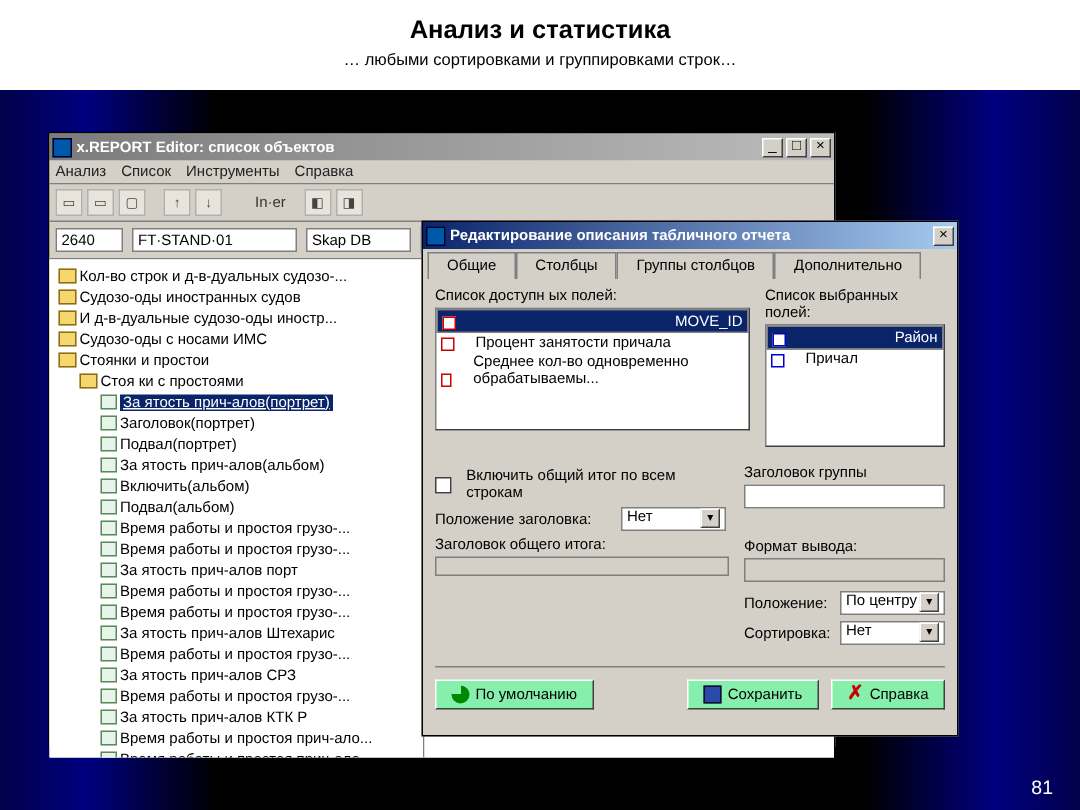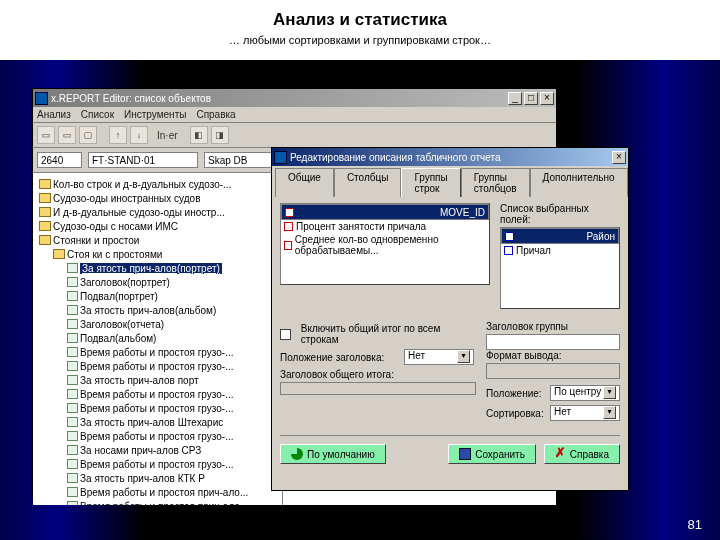--- a/index.html
+++ b/index.html
@@ -5,44 +5,44 @@
 *{box-sizing:border-box;margin:0;padding:0;font-family:Tahoma,Arial,sans-serif;font-size:10px}
 body{width:720px;height:540px;background:#fff;position:relative;overflow:hidden}
 .slide{width:720px;height:540px;background:linear-gradient(to right,#00004a 0%,#000080 8%,#000 20%,#000 80%,#000080 92%,#00004a 100%);position:relative}
 .title{text-align:center;color:#000;font-size:17px;font-weight:bold;padding:10px 0 4px;background:#fff;width:100%}
 .subtitle{text-align:center;color:#000;font-size:11px;padding:0 0 14px;background:#fff}
 .pagenum{position:absolute;bottom:8px;right:18px;color:#fff;font-size:13px}
 .win{position:absolute;background:#d4d0c8;border:1px solid #000;box-shadow:1px 1px 0 rgba(0,0,0,.3)}
 .titlebar{height:18px;background:linear-gradient(to right,#7b7b7b,#bcbcbc);display:flex;align-items:center;padding:0 2px;color:#fff;font-size:10px}
 .titlebar.active{background:linear-gradient(to right,#0a246a,#a6caf0)}
 .titlebar .ticon{width:13px;height:13px;background:#0058a8;margin-right:3px;border:1px solid #003}
-.titlebar .ttxt{flex:1;font-weight:normal}
+.titlebar .ttxt{flex:1;font-weight:bold}
 .tbtn{width:14px;height:13px;background:#d4d0c8;border:1px solid #fff;border-right-color:#404040;border-bottom-color:#404040;margin-left:2px;text-align:center;line-height:10px;color:#000}
 .menubar{background:#d4d0c8;padding:2px 4px;display:flex;gap:10px;border-bottom:1px solid #808080}
 .menubar span{color:#222}
 .toolbar{background:#d4d0c8;padding:3px 4px;display:flex;gap:3px;border-bottom:1px solid #808080;align-items:center}
 .tbico{width:18px;height:18px;background:#e8e4dc;border:1px solid #b0b0b0;display:flex;align-items:center;justify-content:center;font-size:9px;color:#444}
-.toolbar .lbl{margin-left:6px;color:#333}
+.toolbar .lbl{margin-left:19px;color:#333}
 .addr{background:#d4d0c8;padding:3px 4px;display:flex;gap:6px;align-items:center;border-bottom:1px solid #808080}
 .addr input{height:16px;border:1px solid #7f7f7f;background:#fff;padding:0 3px;font-size:10px}
 .winbody{display:flex;background:#fff;height:calc(100% - 76px)}
 .tree{width:250px;border-right:1px solid #808080;overflow:hidden;padding:4px;background:#fff}
 .tnode{display:flex;align-items:center;height:14px;gap:2px;color:#000;white-space:nowrap}
 .tnode .ind{display:inline-block}
 .tfold{width:12px;height:10px;background:#f5d76e;border:1px solid #8a6d1e}
 .tfile{width:11px;height:10px;background:#e8f4ea;border:1px solid #5a8a5a}
 .dlg{position:absolute;background:#d4d0c8;border:1px solid #000}
 .dlg .titlebar{background:linear-gradient(to right,#0a246a,#a6caf0)}
 .tabs{display:flex;background:#d4d0c8;padding:2px 3px 0;gap:0}
 .tab{padding:3px 12px;background:#d4d0c8;border:1px solid #808080;border-bottom:none;color:#000;font-size:10px;position:relative}
 .tab.active{background:#d4d0c8;border-color:#fff #404040 #d4d0c8 #fff;z-index:2}
 .dlgbody{padding:6px 8px 8px;background:#d4d0c8}
 .fldlabel{color:#000;font-size:10px;margin-bottom:2px}
 .listbox{background:#fff;border:1px solid #404040;border-top-color:#808080;border-left-color:#808080;height:82px;overflow:hidden}
-.listbox .li{padding:1px 3px;display:flex;align-items:center;gap:3px;font-size:10px;color:#000}
+.listbox .li{padding:1px 3px;display:flex;align-items:flex-end;gap:14px;font-size:10px;color:#000}
 .listbox .li.sel{background:#0a246a;color:#fff}
 .sq{width:9px;height:9px;border:1px solid #800}
 .sq.r{background:#fff;border-color:#c00}
 .sq.b{background:#fff;border-color:#00c}
 .chk{width:11px;height:11px;background:#fff;border:1px solid #404040;display:inline-block;margin-right:4px;vertical-align:middle}
 .row{display:flex;align-items:center;gap:6px;margin:4px 0}
 .txtfield{height:16px;border:1px solid #7f7f7f;background:#fff;flex:1;padding:0 3px}
 .txtfield.dis{background:#d4d0c8}
 .sel{height:16px;border:1px solid #7f7f7f;background:#fff;padding:0 3px;display:flex;align-items:flex-start;justify-content:space-between;min-width:70px}
 .sel .arr{width:13px;height:13px;background:#d4d0c8;border:1px solid #fff;border-right-color:#404040;border-bottom-color:#404040;text-align:center;line-height:10px;font-size:8px}
@@ -143,21 +143,21 @@
             <span>Подвал(портрет)</span>
           </div>
           <div class="tnode">
             <span class="ind" style="width: 28px;"></span>
             <span class="tfile"></span>
             <span>За ятость прич-алов(альбом)</span>
           </div>
           <div class="tnode">
             <span class="ind" style="width: 28px;"></span>
             <span class="tfile"></span>
-            <span>Заголовок(отчета)</span>
+            <span>Включить(альбом)</span>
           </div>
           <div class="tnode">
             <span class="ind" style="width: 28px;"></span>
             <span class="tfile"></span>
             <span>Подвал(альбом)</span>
           </div>
           <div class="tnode">
             <span class="ind" style="width: 28px;"></span>
             <span class="tfile"></span>
             <span>Время работы и простоя грузо-...</span>
@@ -188,21 +188,21 @@
             <span>За ятость прич-алов  Штехарис</span>
           </div>
           <div class="tnode">
             <span class="ind" style="width: 28px;"></span>
             <span class="tfile"></span>
             <span>Время работы и простоя грузо-...</span>
           </div>
           <div class="tnode">
             <span class="ind" style="width: 28px;"></span>
             <span class="tfile"></span>
-            <span>За носами прич-алов  СРЗ</span>
+            <span>За ятость прич-алов  СРЗ</span>
           </div>
           <div class="tnode">
             <span class="ind" style="width: 28px;"></span>
             <span class="tfile"></span>
             <span>Время работы и простоя грузо-...</span>
           </div>
           <div class="tnode">
             <span class="ind" style="width: 28px;"></span>
             <span class="tfile"></span>
             <span>За ятость прич-алов КТК Р</span>
@@ -215,36 +215,36 @@
           <div class="tnode">
             <span class="ind" style="width: 28px;"></span>
             <span class="tfile"></span>
             <span>Время работы и простоя прич-ало...</span>
           </div>
         </div>
       <div style="flex:1;background:#fff"></div>
     </div>
   </div>
 
-  <div class="dlg" style="left:271px;top:147px;width:358px;height:344px">
+  <div class="dlg" style="left:281px;top:147px;width:358px;height:344px">
     <div class="titlebar active">
       <span class="ticon"></span>
       <span class="ttxt">Редактирование описания табличного отчета</span>
       <span class="tbtn">×</span>
     </div>
     <div class="tabs">
       <div class="tab">Общие</div>
       <div class="tab">Столбцы</div>
-      <div class="tab active">Группы строк</div>
       <div class="tab">Группы столбцов</div>
       <div class="tab">Дополнительно</div>
     </div>
     <div class="dlgbody">
       <div class="cols">
         <div class="col">
+          <div class="fldlabel">Список доступн ых полей:</div>
           <div class="listbox">
             <div class="li sel">
                 <span class="sq r"></span>
                 <span>MOVE_ID</span>
               </div>
             <div class="li">
                 <span class="sq r"></span>
                 <span>Процент занятости причала</span>
               </div>
             <div class="li">
@@ -282,21 +282,21 @@
               </div>
           </div>
           <div class="row" style="flex-direction:column;align-items:flex-start;gap:2px">
             <span>Заголовок общего итога:</span>
             <input class="txtfield dis" style="width: 100%;">
           </div>
         </div>
         <div class="col narrow">
           <div class="fldlabel" style="margin-top:2px">Заголовок группы</div>
           <input class="txtfield" style="width: 100%;">
-          <div class="fldlabel" style="margin-top:0">Формат вывода:</div>
+          <div class="fldlabel" style="margin-top:20px">Формат вывода:</div>
           <input class="txtfield dis" style="width: 100%;">
           <div class="row" style="margin-top:6px">
             <span style="width:58px">Положение:</span>
             <div class="sel" style="flex:1">
                 <span>По центру</span>
                 <span class="arr">▾</span>
               </div>
           </div>
           <div class="row">
             <span style="width:58px">Сортировка:</span>

